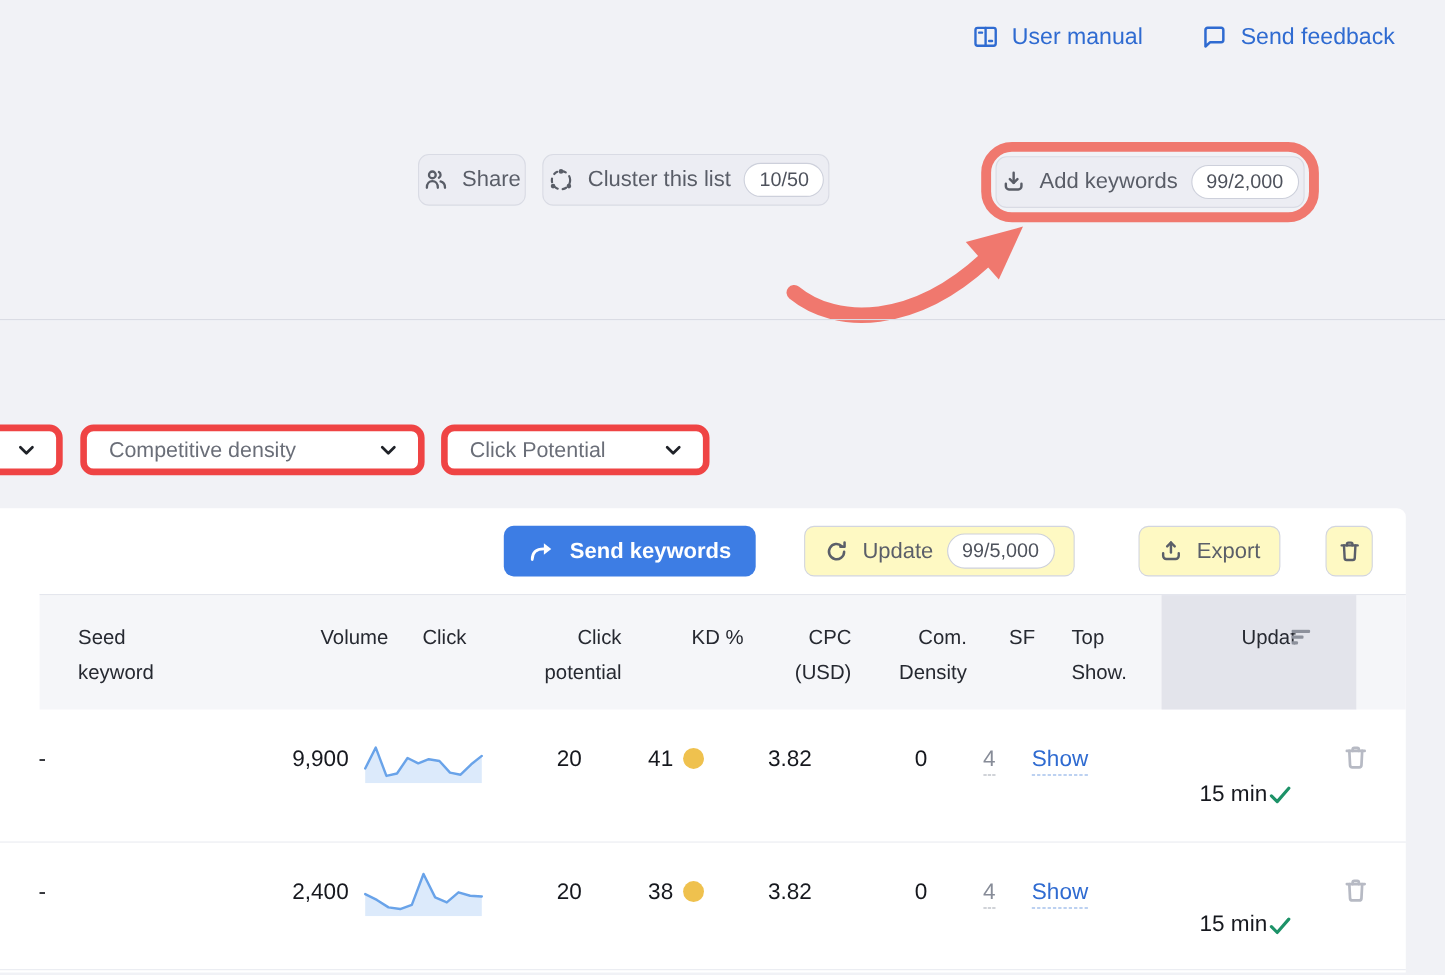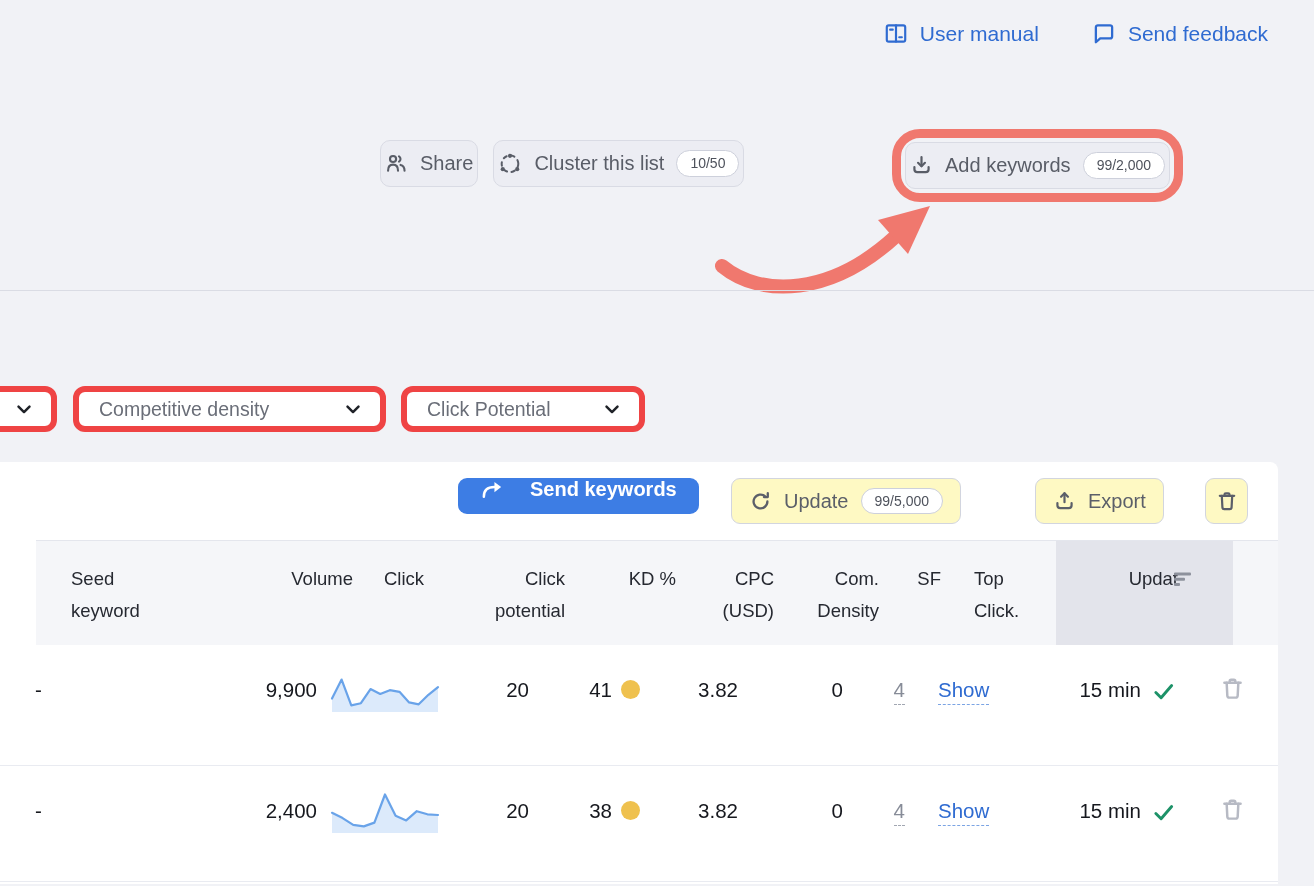--- a/index.html
+++ b/index.html
@@ -20,41 +20,41 @@
 
   
   .action-bar { position:absolute; top:140px; left:380px; display:flex; gap:15px; }
   .btn-gray {
     display:inline-flex; align-items:center; gap:12px; height:47px; padding:0 4px;
     background:#ecedf3; border:1px solid #d9dbe4; border-radius:10px;
     color:#595d67; font-size:20px; font-weight:500; font-family:inherit; cursor:pointer; white-space:nowrap;
   }
   .count-pill {
     background:#ffffff; border:1px solid #cdd0db; border-radius:999px;
-    padding:3px 13px; font-size:14px; font-weight:400; color:#4e525c; line-height:1.3;
+    padding:3px 13px; font-size:18px; font-weight:400; color:#4e525c; line-height:1.3;
   }
   .add-ring { position:absolute; left:892px; top:129px; border:9px solid #f0786e; border-radius:28px; padding:4px; }
   .arrow-annot { position:absolute; left:706px; top:198px; }
 
   .divider { position:absolute; top:290px; left:0; width:1314px; height:1px; background:#dadce4; }
 
   
   .dropdown {
     position:absolute; top:386px; height:46px; background:#fff; border:6px solid #ef4444;
     border-radius:12px; display:flex; align-items:center; justify-content:space-between;
     padding:0 16px 0 20px; font-size:19.5px; color:#6a6e78; cursor:pointer;
   }
   .dropdown.partial { justify-content:flex-end; }
 
   
   .card { position:absolute; top:462px; left:0; width:1278px; height:422px; background:#fff; border-radius:0 8px 0 0; }
   .toolbar { position:relative; height:78px; }
   .btn-blue {
-    position:absolute; left:458px; top:16px; height:36px; padding:0 22px;
-    display:inline-flex; align-items:flex-start; gap:25px;
+    position:absolute; left:458px; top:16px; height:46px; padding:0 22px;
+    display:inline-flex; align-items:center; gap:13px;
     background:#3d7de4; border:none; border-radius:9px;
     color:#fff; font-size:20px; font-weight:600; font-family:inherit; cursor:pointer; white-space:nowrap;
   }
   .btn-white {
     position:absolute; top:16px; height:46px; padding:0 17px;
     display:inline-flex; align-items:center; gap:12px;
     background:#fef9c3; border:1px solid #d2d5df; border-radius:9px;
     color:#5b5f69; font-size:20px; font-weight:500; font-family:inherit; cursor:pointer; white-space:nowrap;
   }
   #update-btn { left:731px; }
@@ -74,21 +74,21 @@
   .row { height:121px; border-bottom:1px solid #e9ebf1; font-size:20.5px; color:#16181e; }
   .row:last-child { height:116px; }
   .cell { padding-top:33px; }
   .cell-seed { padding-left:35px; }
   .cell-trend { padding-top:23px; padding-left:13px; }
   .cell-kd { display:flex; justify-content:flex-end; align-items:flex-start; gap:9px; }
   .kd-dot { width:19px; height:19px; border-radius:50%; margin-top:2px; background:#efc14e; }
   .sf-val { color:#878c98; border-bottom:1.5px dashed #a2a7b2; padding-bottom:3px; }
   .cell-topcomp { padding-left:33px; }
   .show-link { color:#2f6bd1; border-bottom:1.5px dashed #7ba4e4; padding-bottom:3px; cursor:pointer; }
-  .cell-updated { display:flex; justify-content:flex-end; align-items:flex-start; gap:11px; padding-right:22px; }
+  .cell-updated { display:flex; justify-content:flex-end; align-items:center; padding-right:22px; }
   .cell-updated svg { margin-top:2px; }
   .cell-trash { display:flex; justify-content:center; padding-top:30px; padding-right:10px; }
   .cell-trash svg { cursor:pointer; }
 </style>
 </head>
 <body>
 
 <div class="stage">
 
   <div class="top-links">
@@ -210,21 +210,21 @@
       <div class="th th-trend">Click</div>
       <div class="th ta-r">Click
 potential</div>
       <div class="th ta-r">KD %</div>
       <div class="th ta-r">CPC
 (USD)</div>
       <div class="th ta-r">Com.
 Density</div>
       <div class="th ta-r">SF</div>
       <div class="th th-topcomp">Top
-Click.</div>
+Show.</div>
       <div class="th th-updated">
         <span>Updat</span>
         <svg class="sort-icon" width="19" height="15" viewBox="0 0 19 15" fill="#8d919c">
           <rect x="0" y="0.5" width="17" height="3" rx="1"></rect>
           <rect x="0" y="5.7" width="11" height="3" rx="1"></rect>
           <rect x="0" y="10.9" width="6" height="3" rx="1"></rect>
         </svg>
       </div>
       <div class="th"></div>
     </div>

